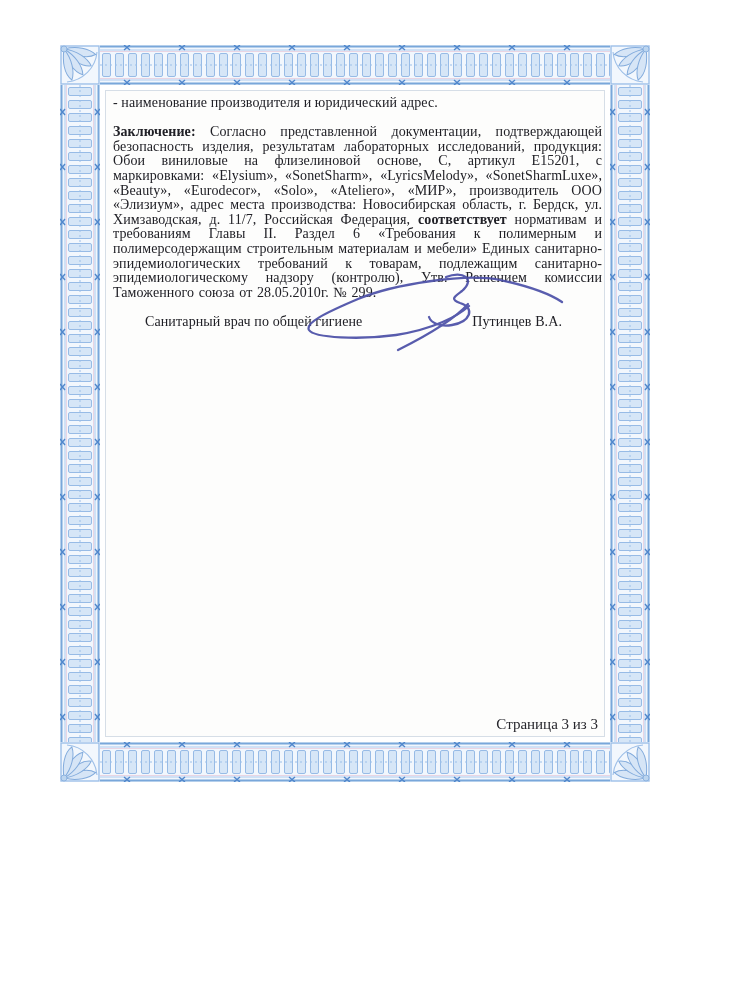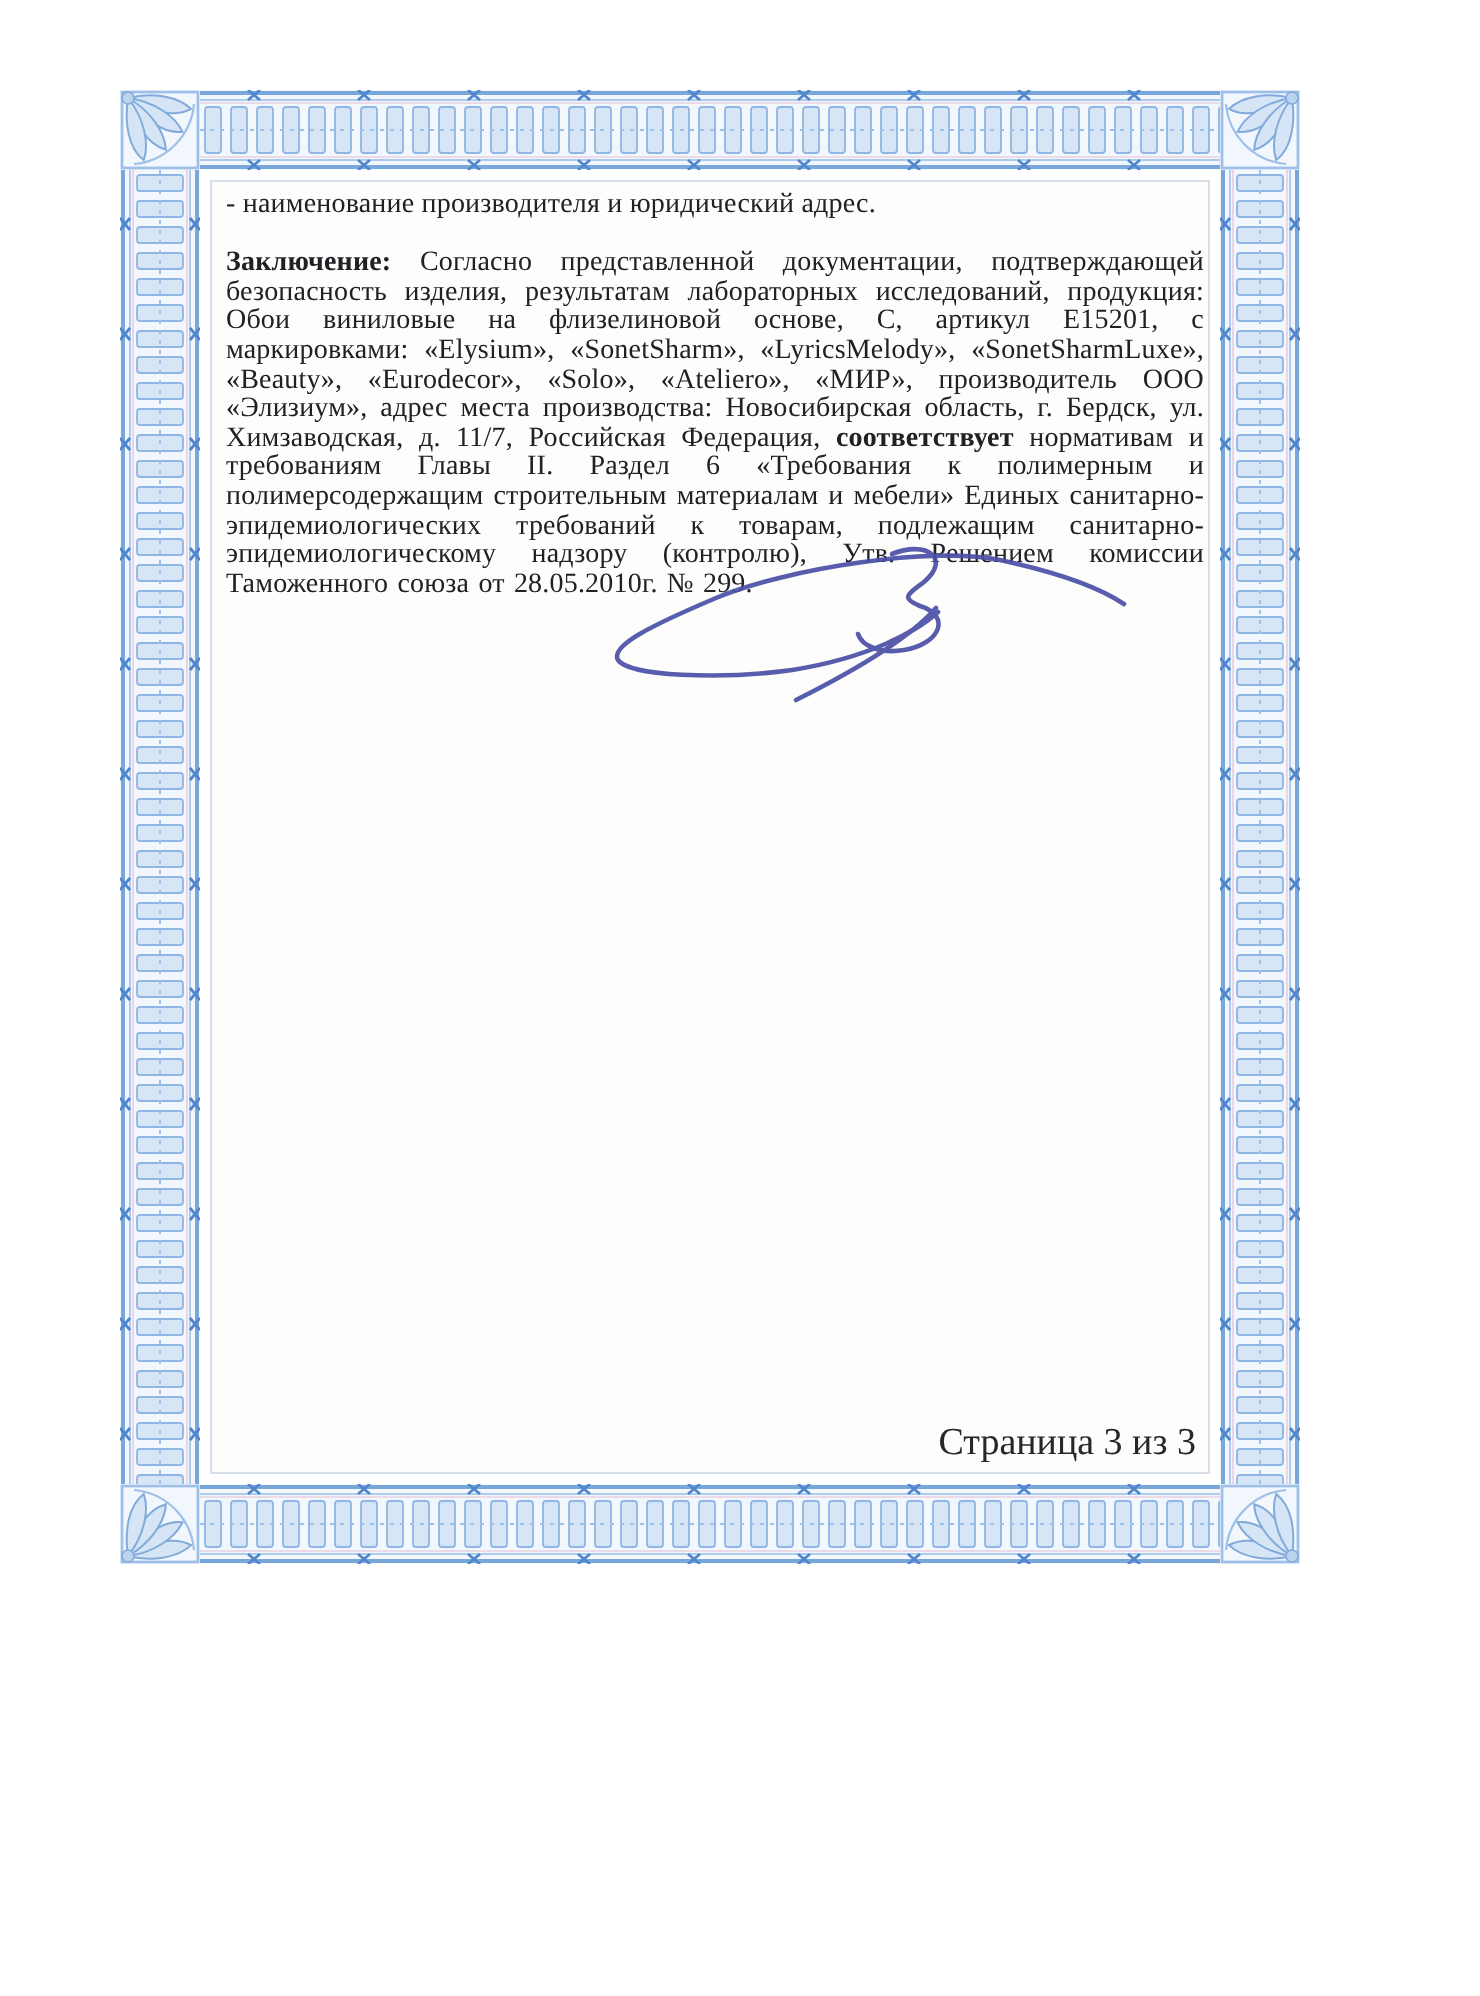--- a/index.html
+++ b/index.html
@@ -56,21 +56,21 @@
   .sig-row{
     margin-top:14.6px;
     display:flex;
     justify-content:space-between;
     padding-left:32px;
     padding-right:40px;
   }
   .footer{
     position:absolute;
     right:6px;bottom:3px;
-    font-size:19px;
+    font-size:15px;
     color:#26262c;
     margin-left:27px;
   }
   .signature{
     position:absolute;
     left:298px;top:266px;
     z-index:5;
     pointer-events:none;
   }
 </style>
@@ -203,20 +203,24 @@
       <path d="M4 4 C16 -1 29 0 36 5 C28 11 15 9 4 4 Z" fill="#d6e5f6" stroke="#82abdc" stroke-width="1" transform="rotate(30 4 4)"></path>
       <path d="M4 4 C16 -1 29 0 36 5 C28 11 15 9 4 4 Z" fill="#d6e5f6" stroke="#82abdc" stroke-width="1" transform="rotate(52 4 4)"></path>
       <path d="M4 4 C16 -1 29 0 36 5 C28 11 15 9 4 4 Z" fill="#d6e5f6" stroke="#82abdc" stroke-width="1" transform="rotate(74 4 4)"></path>
       <circle cx="4" cy="4" r="3" fill="#bcd5ef" stroke="#82abdc" stroke-width="0.8"></circle>
     </svg>
 
     <div class="content">
       <div class="textblock">
         <p class="intro">- наименование производителя и юридический адрес.</p>
         <p class="body-par"><span class="bu">Заключение:</span><span> Согласно представленной документации, подтверждающей безопасность изделия, результатам лабораторных исследований, продукция: Обои виниловые на флизелиновой основе, С, артикул Е15201, с маркировками: «Elysium», «SonetSharm», «LyricsMelody», «SonetSharmLuxe», «Beauty», «Eurodecor», «Solo», «Ateliero», «МИР», производитель ООО «Элизиум», адрес места производства: Новосибирская область, г. Бердск, ул. Химзаводская, д. 11/7, Российская Федерация, </span><span class="bu">соответствует</span><span> нормативам и требованиям Главы II. Раздел 6 «Требования к полимерным и полимерсодержащим строительным материалам и мебели» Единых санитарно-эпидемиологических требований к товарам, подлежащим санитарно-эпидемиологическому надзору (контролю), Утв. Решением комиссии Таможенного союза от 28.05.2010г. № 299.</span></p>
+        <div class="sig-row">
+          <span class="sig-role">Санитарный врач по общей гигиене</span>
+          <span class="sig-name">Путинцев В.А.</span>
+        </div>
       </div>
       <div class="footer">Страница 3 из 3</div>
     </div>
   </div>
 
   <svg class="signature" width="285" height="95" viewBox="0 0 285 95">
     <g fill="none" stroke="#4b4fa7" stroke-width="2.3" stroke-linecap="round" opacity="0.92">
       <path d="M264 36 C252 28 230 20 202 14 C168 7 96 18 60 33 C27 47 7 57 11 64 C16 72 62 74 98 69 C136 63 160 50 171 40"></path>
       <path d="M148 11 C165 4 178 13 164 25 C156 31 152 33 162 37 C178 42 172 56 154 59 C142 61 133 57 131 51"></path>
       <path d="M170 38 C156 54 126 71 100 84"></path>

